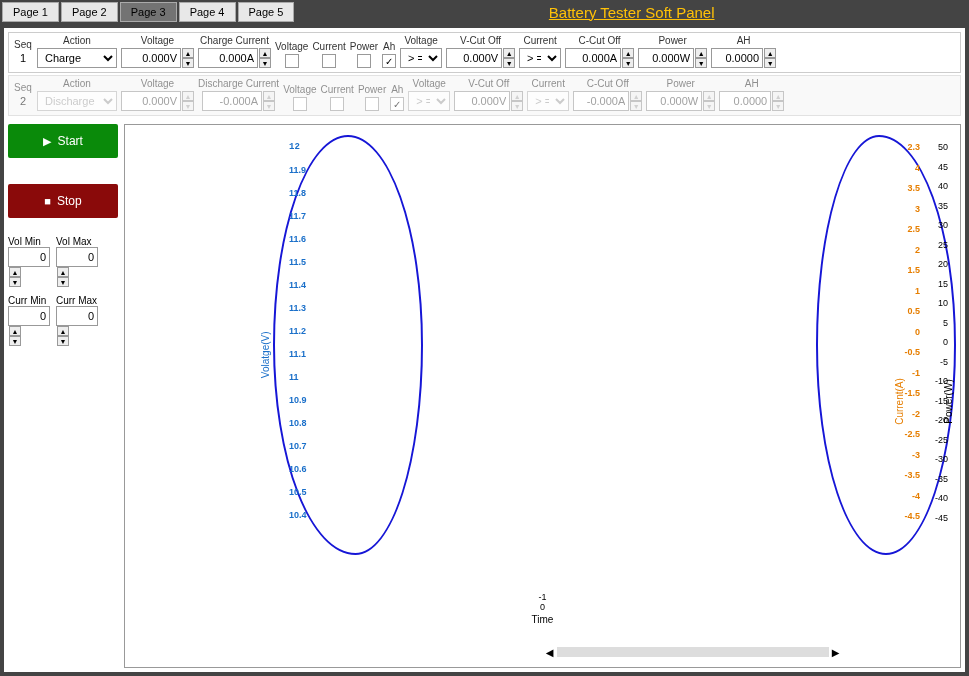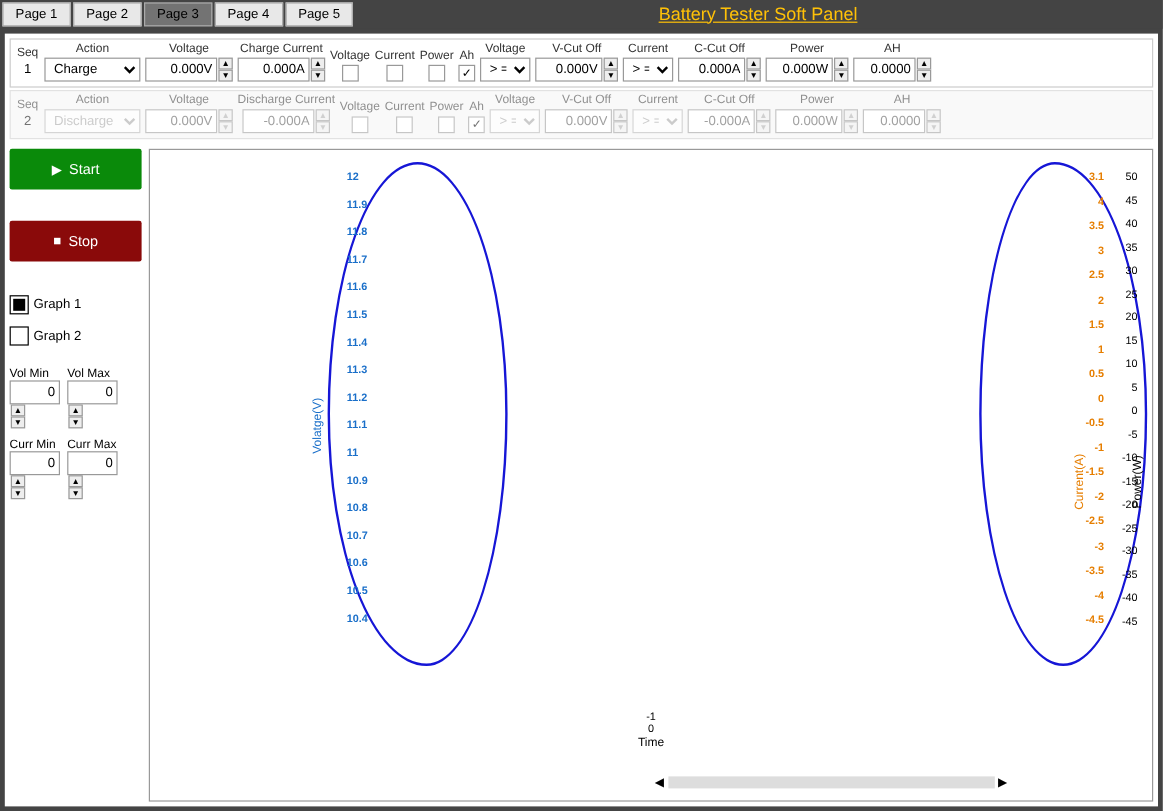--- a/index.html
+++ b/index.html
@@ -297,30 +297,20 @@
       <button class="btn start">
           <span class="icon">▶</span>
           <span>Start</span>
         </button>
       <button class="btn stop" style="margin-top:18px">
           <span class="icon">■</span>
           <span>Stop</span>
         </button>
 
 
-      <div class="side-group" style="margin-top:20px">
-        <div class="row">
-            <span class="legend-box filled"></span>
-            <span>Graph 1</span>
-          </div>
-        <div class="row" style="margin-top:6px">
-            <span class="legend-box"></span>
-            <span>Graph 2</span>
-          </div>
-      </div>
 
 
       <div class="scale-inputs" style="margin-top:10px">
         <div class="scale-col">
             <span>Vol Min</span>
             <div class="row"><input type="text" value="0" style=""><div class="spin">
                 <button>▲</button>
                 <button>▼</button>
               </div></div>
           </div>
@@ -353,40 +343,40 @@
     <div class="graph-panel">
       <div class="blob left"></div>
       <div class="blob right"></div>
 
       <div class="axis-label volt">Volatge(V)</div>
       <div class="axis-label curr">Current(A)</div>
       <div class="axis-label power">Power(W)</div>
       <div class="axis-label time">Time</div>
 
       <div class="ticks volt" id="volt-ticks">
-          <div style="height: 23px;">12</div>
+          <div style="height: 23px; font-family: Liberation Mono, monospace;">12</div>
           <div style="height: 23px;">11.9</div>
           <div style="height: 23px;">11.8</div>
           <div style="height: 23px;">11.7</div>
           <div style="height: 23px;">11.6</div>
           <div style="height: 23px;">11.5</div>
           <div style="height: 23px;">11.4</div>
           <div style="height: 23px;">11.3</div>
           <div style="height: 23px;">11.2</div>
           <div style="height: 23px;">11.1</div>
           <div style="height: 23px;">11</div>
           <div style="height: 23px;">10.9</div>
           <div style="height: 23px;">10.8</div>
           <div style="height: 23px;">10.7</div>
           <div style="height: 23px;">10.6</div>
           <div style="height: 23px;">10.5</div>
           <div style="height: 23px;">10.4</div>
         </div>
       <div class="ticks curr" id="curr-ticks">
-          <div style="height: 20.5px;">3.1</div>
+          <div style="height: 20.5px;">2.3</div>
           <div style="height: 20.5px;">4</div>
           <div style="height: 20.5px;">3.5</div>
           <div style="height: 20.5px;">3</div>
           <div style="height: 20.5px;">2.5</div>
           <div style="height: 20.5px;">2</div>
           <div style="height: 20.5px;">1.5</div>
           <div style="height: 20.5px;">1</div>
           <div style="height: 20.5px;">0.5</div>
           <div style="height: 20.5px;">0</div>
           <div style="height: 20.5px;">-0.5</div>

